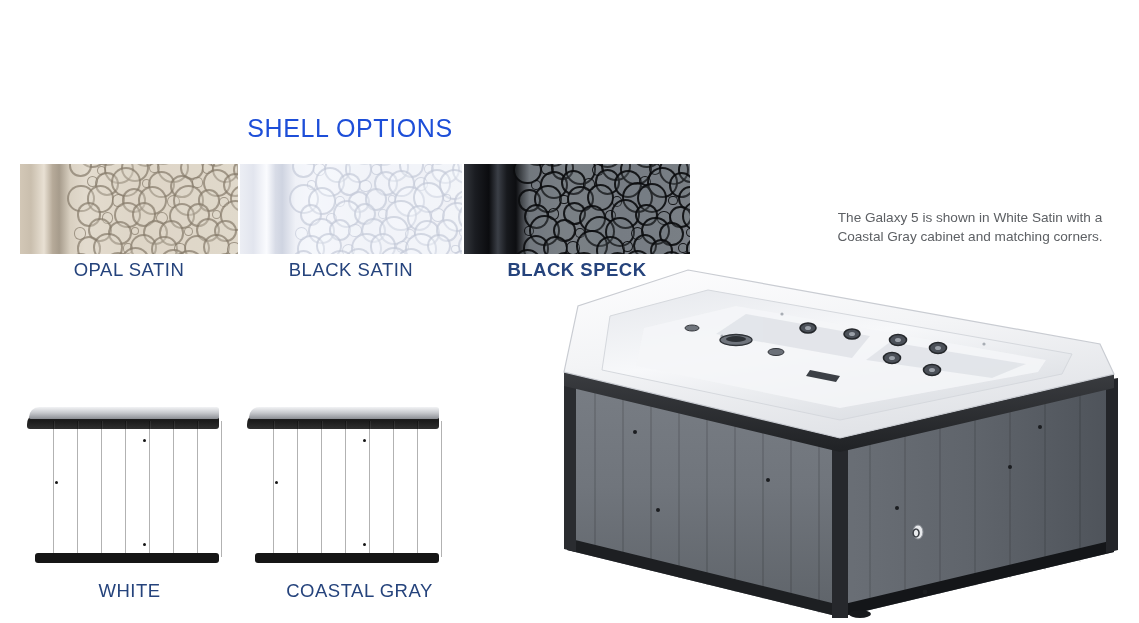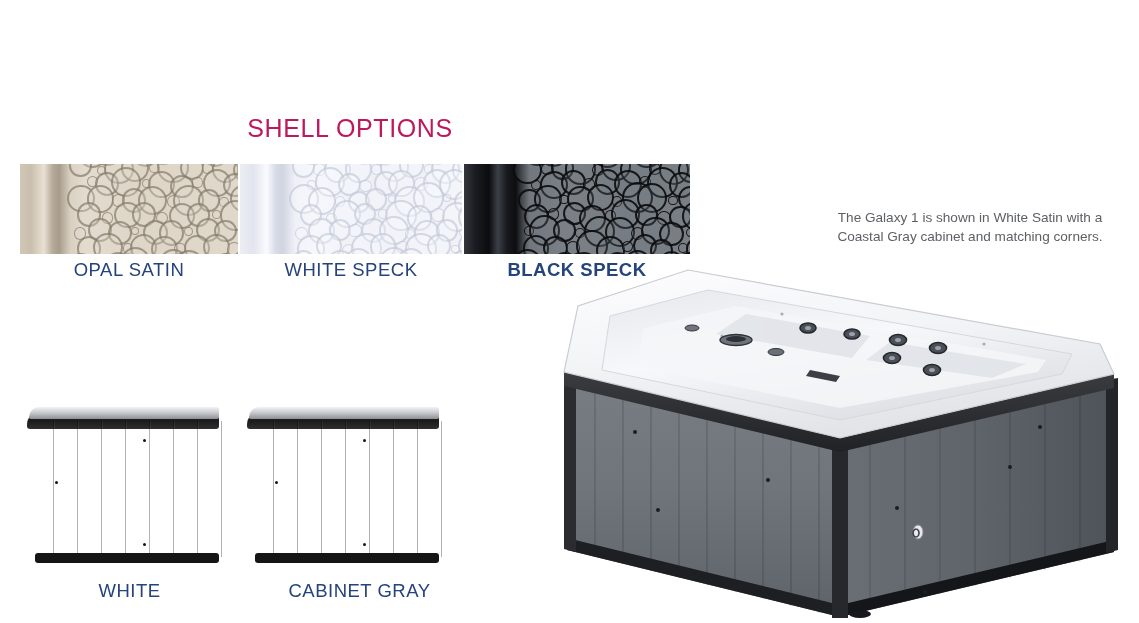--- a/index.html
+++ b/index.html
@@ -50,21 +50,21 @@
     white-space: nowrap;
   }
 
   
   .shell-heading {
     position: absolute;
     left: 0; top: 114px;
     width: 700px;
     text-align: center;
     font-size: 25px;
-    color: #be185d;
+    color: #1d4ed8;
     letter-spacing: 0.6px;
     font-weight: 400;
   }
 
   .cabinet-heading {
     position: absolute;
     left: 0; top: 316px;
     width: 460px;
     text-align: center;
     font-size: 25px;
@@ -465,21 +465,21 @@
         <span style="left: 88.6141px; top: 87.8226px; width: 23.566px; height: 23.566px; border-width: 2px; border-color: rgba(8, 9, 11, 0.88); background: rgba(120, 126, 133, 0.22);"></span>
         <span style="left: 106.196px; top: 88.3977px; width: 27.371px; height: 27.371px; border-width: 2px; border-color: rgba(8, 9, 11, 0.88); background: rgba(120, 126, 133, 0.22);"></span>
         <span style="left: 140.548px; top: 88.4016px; width: 25.4191px; height: 25.4191px; border-width: 2px; border-color: rgba(8, 9, 11, 0.88); background: rgba(120, 126, 133, 0.22);"></span>
         <span style="left: 159.558px; top: 86.4716px; width: 27.0001px; height: 27.0001px; border-width: 2px; border-color: rgba(8, 9, 11, 0.88); background: rgba(120, 126, 133, 0.22);"></span>
         <span style="left: 194.534px; top: 86.6106px; width: 25.1731px; height: 25.1731px; border-width: 2px; border-color: rgba(8, 9, 11, 0.88); background: rgba(120, 126, 133, 0.22);"></span>
         <span style="left: 213.23px; top: 87.8635px; width: 25.0614px; height: 25.0614px; border-width: 2px; border-color: rgba(8, 9, 11, 0.88); background: rgba(120, 126, 133, 0.22);"></span>
       </div>
   </div>
 
   <div class="swatch-label l0">OPAL SATIN</div>
-  <div class="swatch-label l1">WHITE SPECK</div>
+  <div class="swatch-label l1">BLACK SATIN</div>
   <div class="swatch-label l2">BLACK SPECK</div>
 
 
   <div class="cabinet c0">
     <div class="cab-top"></div>
     <div class="cab-body walnut">
       <div class="slats" id="sl0">
           <i style="left: 20px;"></i>
           <i style="left: 44px;"></i>
           <i style="left: 68px;"></i>
@@ -512,23 +512,23 @@
           <b class="cab-screw" style="left: 110px; top: 18px; position: absolute; width: 3px; height: 3px; border-radius: 50%; background: rgb(21, 21, 21);"></b>
           <b class="cab-screw" style="left: 110px; top: 122px; position: absolute; width: 3px; height: 3px; border-radius: 50%; background: rgb(21, 21, 21);"></b>
           <b class="cab-screw" style="left: 22px; top: 60px; position: absolute; width: 3px; height: 3px; border-radius: 50%; background: rgb(21, 21, 21);"></b>
         </div>
     </div>
     <div class="cab-top-lip"></div>
     <div class="cab-base"></div>
   </div>
 
   <div class="cabinet-label cl0">WHITE</div>
-  <div class="cabinet-label cl1">CABINET GRAY</div>
-
-  <div class="tub-caption">The Galaxy 1 is shown in White Satin with a Coastal Gray cabinet and matching corners.</div>
+  <div class="cabinet-label cl1">COASTAL GRAY</div>
+
+  <div class="tub-caption">The Galaxy 5 is shown in White Satin with a Coastal Gray cabinet and matching corners.</div>
 
   <div class="tub-photo">
     <svg class="tub-svg" viewBox="0 0 600 358" preserveAspectRatio="none">
       <defs>
         <linearGradient id="gCabFront" x1="0" y1="0" x2="0" y2="1">
           <stop offset="0" stop-color="#787d84"></stop>
           <stop offset="0.45" stop-color="#70757c"></stop>
           <stop offset="1" stop-color="#5e6369"></stop>
         </linearGradient>
         <linearGradient id="gCabRight" x1="0" y1="0" x2="1" y2="0">

